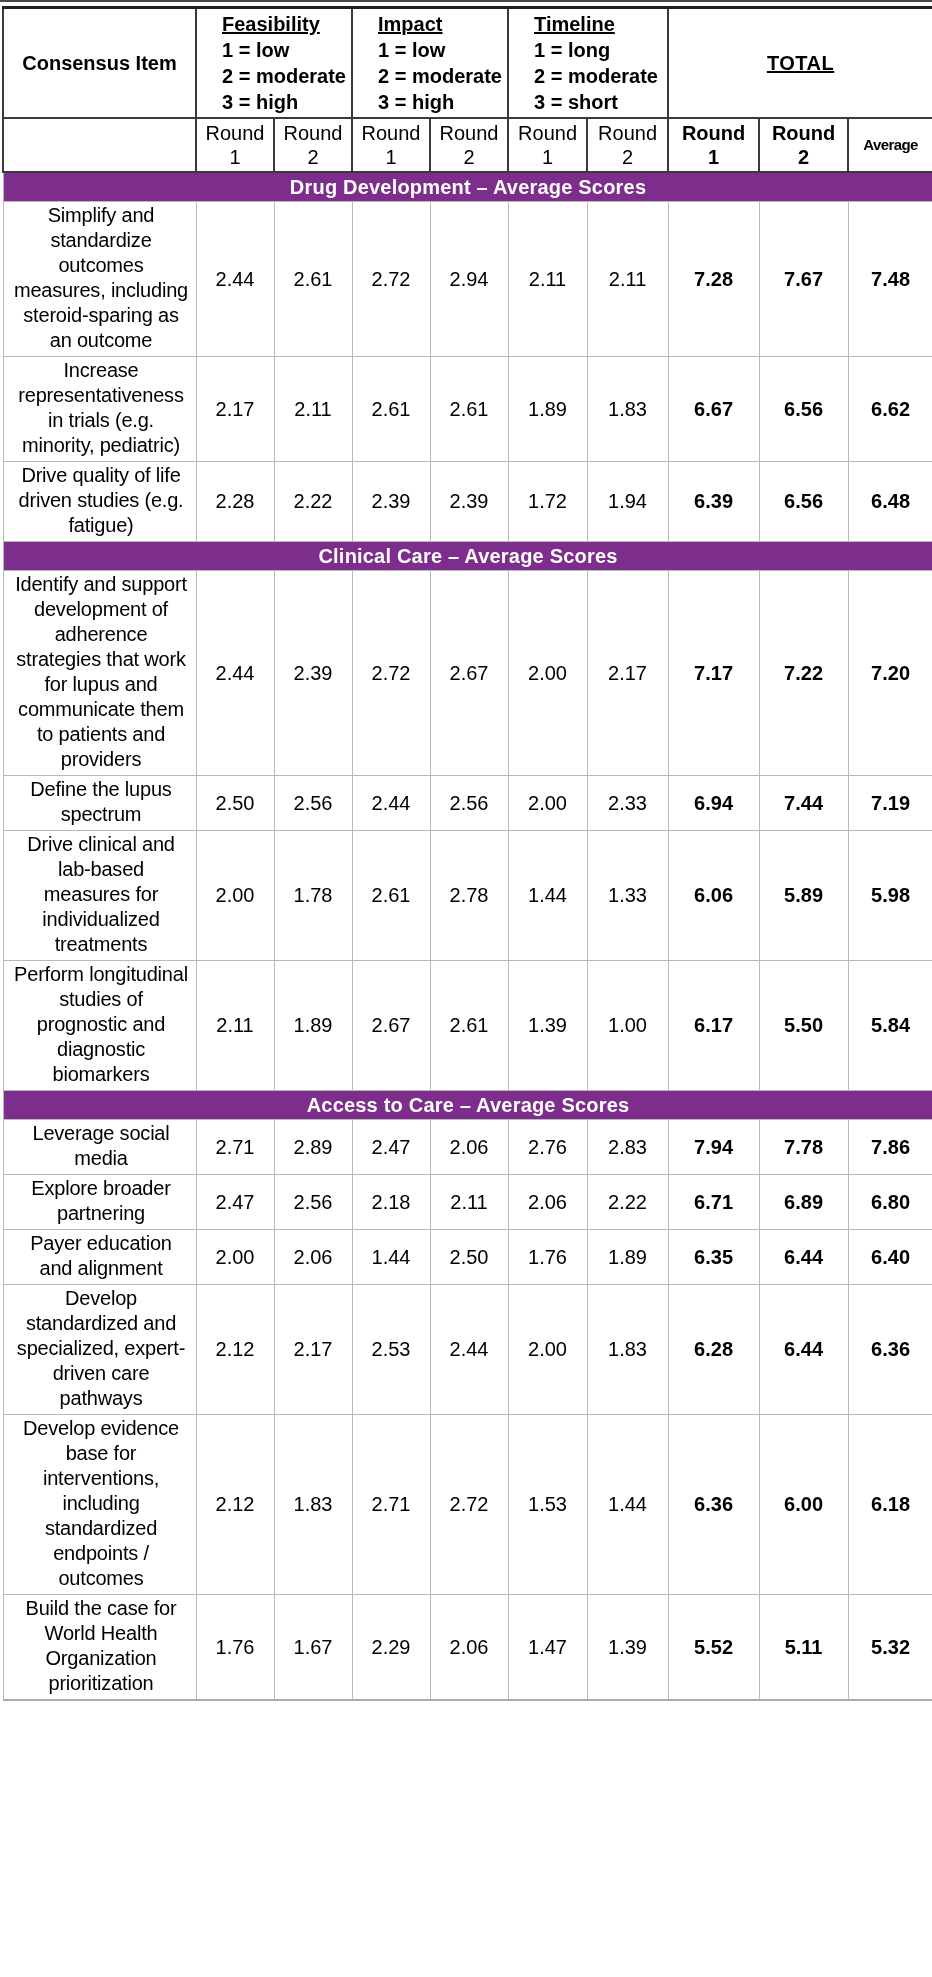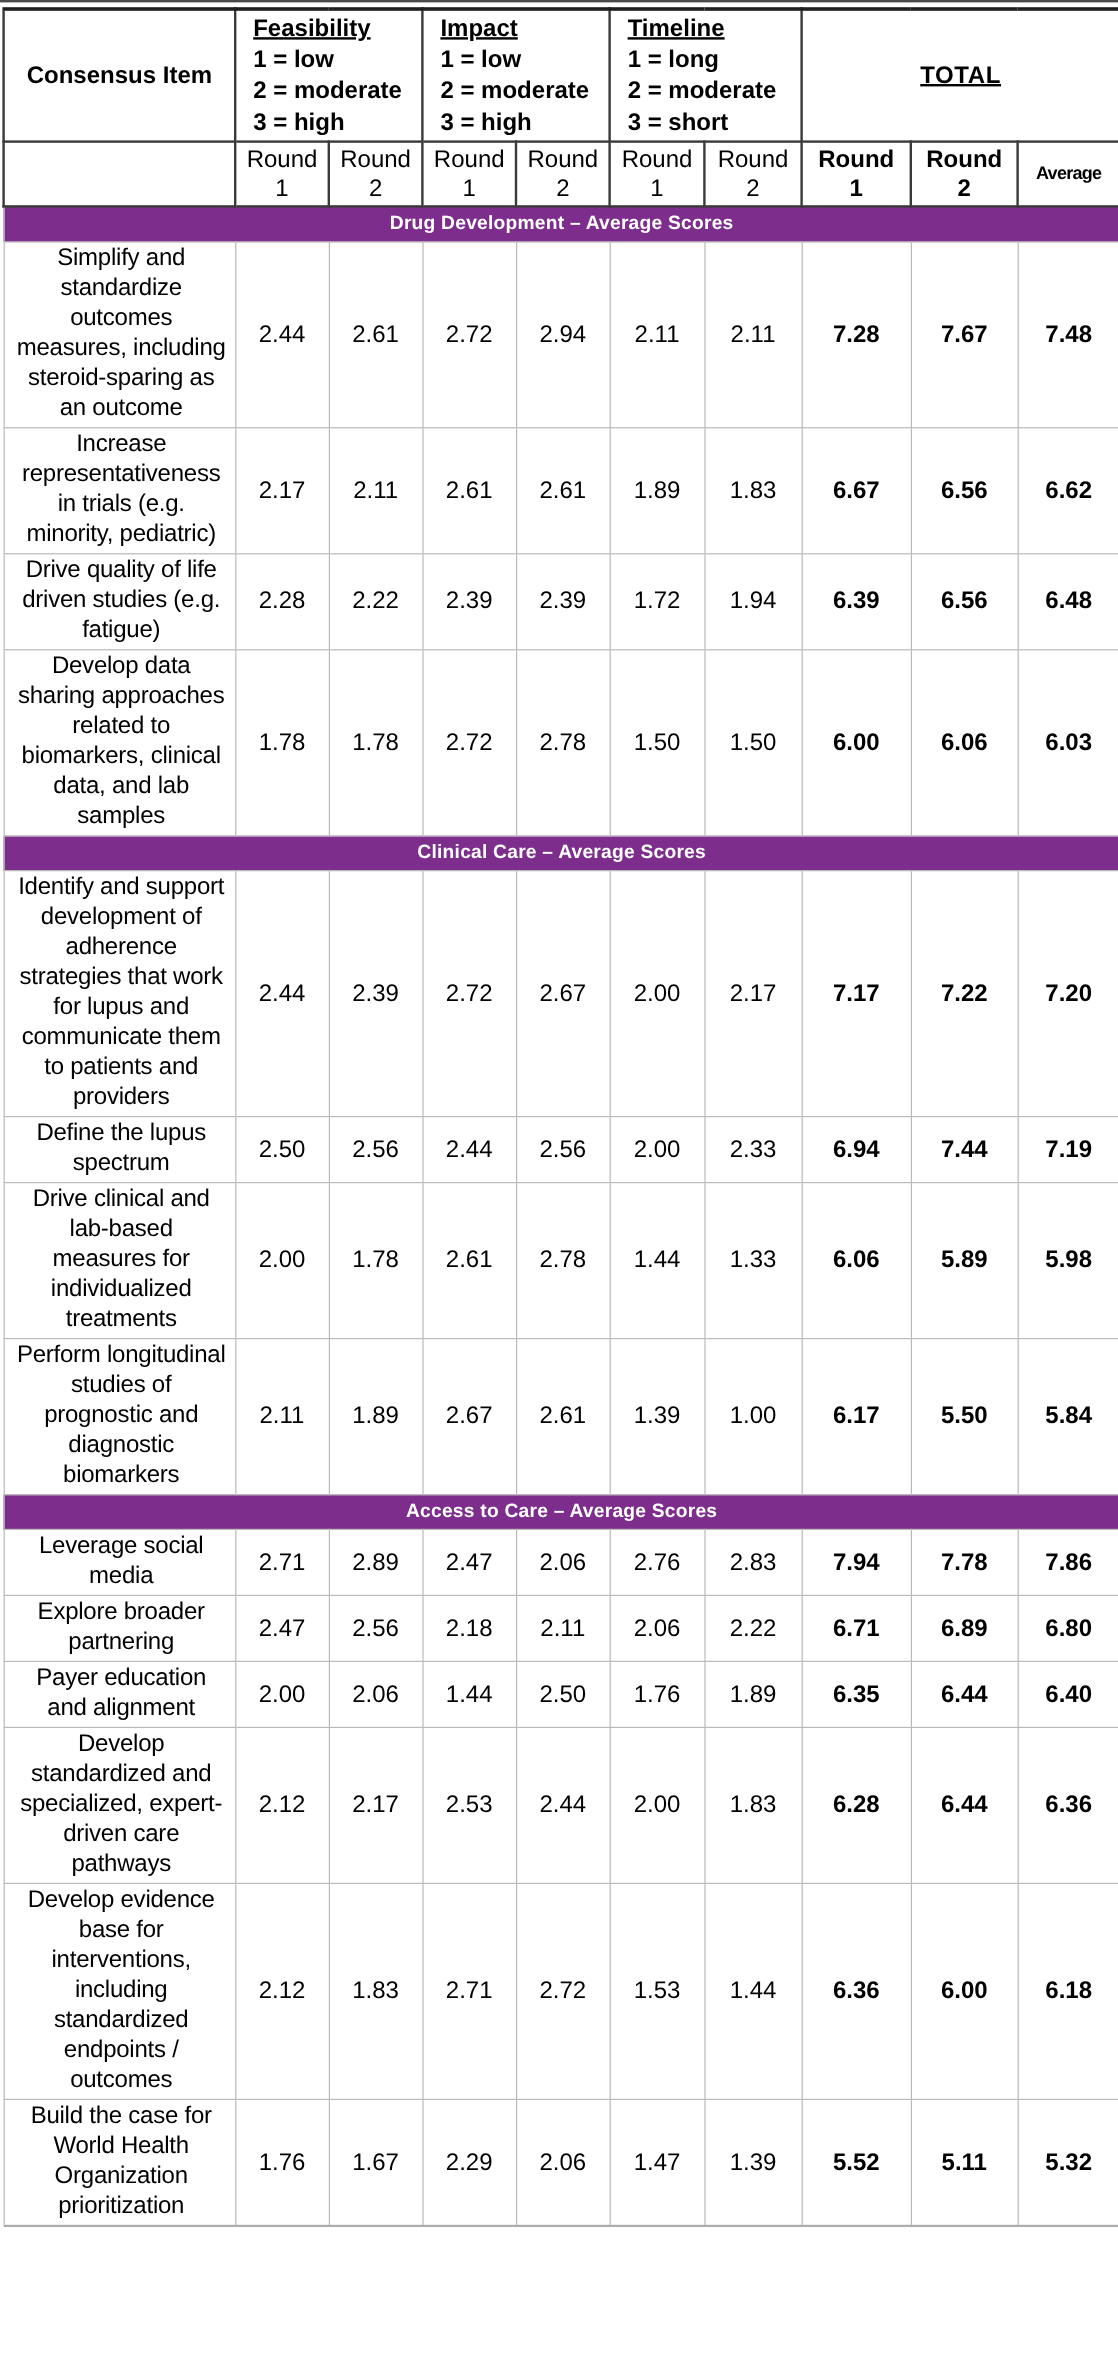--- a/index.html
+++ b/index.html
@@ -2,35 +2,35 @@
 <html style="--band: #7D2E8C; --band-text: #FFFFFF;"><head>
 <meta charset="utf-8">
 <style>
   html,body{margin:0;padding:0;background:#fff;}
   .page{width:932px;background:#fff;font-family:"Liberation Sans","DejaVu Sans",sans-serif;color:#000;}
   .top-strip{height:2px;background:#4a4a4a;margin-bottom:4px;}
   table{border-collapse:collapse;table-layout:fixed;width:930px;margin-left:2px;}
   
   thead th{border:2px solid #3a3a3a;background:#fff;font-weight:bold;font-size:20px;vertical-align:middle;padding:2px 4px;}
   th.corner{text-align:center;}
-  th.crit{text-align:left;padding-left:14px;line-height:26px;}
+  th.crit{text-align:left;padding-left:25px;line-height:26px;}
   .crit-title{display:block;text-decoration:underline;}
   .crit-scale{display:block;white-space:pre-line;}
   th.total-h{text-align:center;}
   th.total-h .u{text-decoration:underline;letter-spacing:.5px;}
   tr.round-row th{font-weight:normal;line-height:24px;white-space:pre-line;text-align:center;padding:2px 1px;}
   tr.round-row th.blank{padding:0;}
   tr.round-row th.tot{font-weight:bold;}
   th.avg{font-size:15px;letter-spacing:-0.6px;padding:2px 0;}
   
   tbody td{border:1.5px solid #b9b9b9;font-size:20px;vertical-align:middle;background:#fff;}
   td.item{text-align:center;padding:1px 3px 3px 6px;line-height:25px;white-space:pre-line;letter-spacing:-0.2px;}
   td.val{text-align:center;padding:2px 0;}
   td.tot{font-weight:bold;margin-left:28px;}
-  td.band{background:var(--band,#7D2E8C);color:var(--band-text,#fff);font-weight:bold;text-align:center;font-size:16px;line-height:24px;padding:2px 0;letter-spacing:.2px;border:1.5px solid #b9b9b9;}
+  td.band{background:var(--band,#7D2E8C);color:var(--band-text,#fff);font-weight:bold;text-align:center;font-size:20px;line-height:24px;padding:2px 0;letter-spacing:.2px;border:1.5px solid #b9b9b9;}
   table{border-top:3px solid #1f1f1f;border-bottom:2px solid #adadad;}
 </style>
 </head>
 <body>
 
 <div class="page">
   <div class="top-strip"></div>
   <table>
     <colgroup>
       <col style="width:193px">
@@ -134,37 +134,20 @@
           <td class="val">2.22</td>
           <td class="val">2.39</td>
           <td class="val">2.39</td>
           <td class="val">1.72</td>
           <td class="val">1.94</td>
           <td class="val tot">6.39</td>
           <td class="val tot">6.56</td>
           <td class="val tot">6.48</td>
         </tr>
         <tr>
-          <td class="item">Develop data
-sharing approaches
-related to
-biomarkers, clinical
-data, and lab
-samples</td>
-          <td class="val">1.78</td>
-          <td class="val">1.78</td>
-          <td class="val">2.72</td>
-          <td class="val">2.78</td>
-          <td class="val">1.50</td>
-          <td class="val">1.50</td>
-          <td class="val tot">6.00</td>
-          <td class="val tot">6.06</td>
-          <td class="val tot">6.03</td>
-        </tr>
-        <tr>
           <td class="band" colspan="10">Clinical Care – Average Scores</td>
         </tr>
         <tr>
           <td class="item">Identify and support
 development of
 adherence
 strategies that work
 for lupus and
 communicate them
 to patients and

